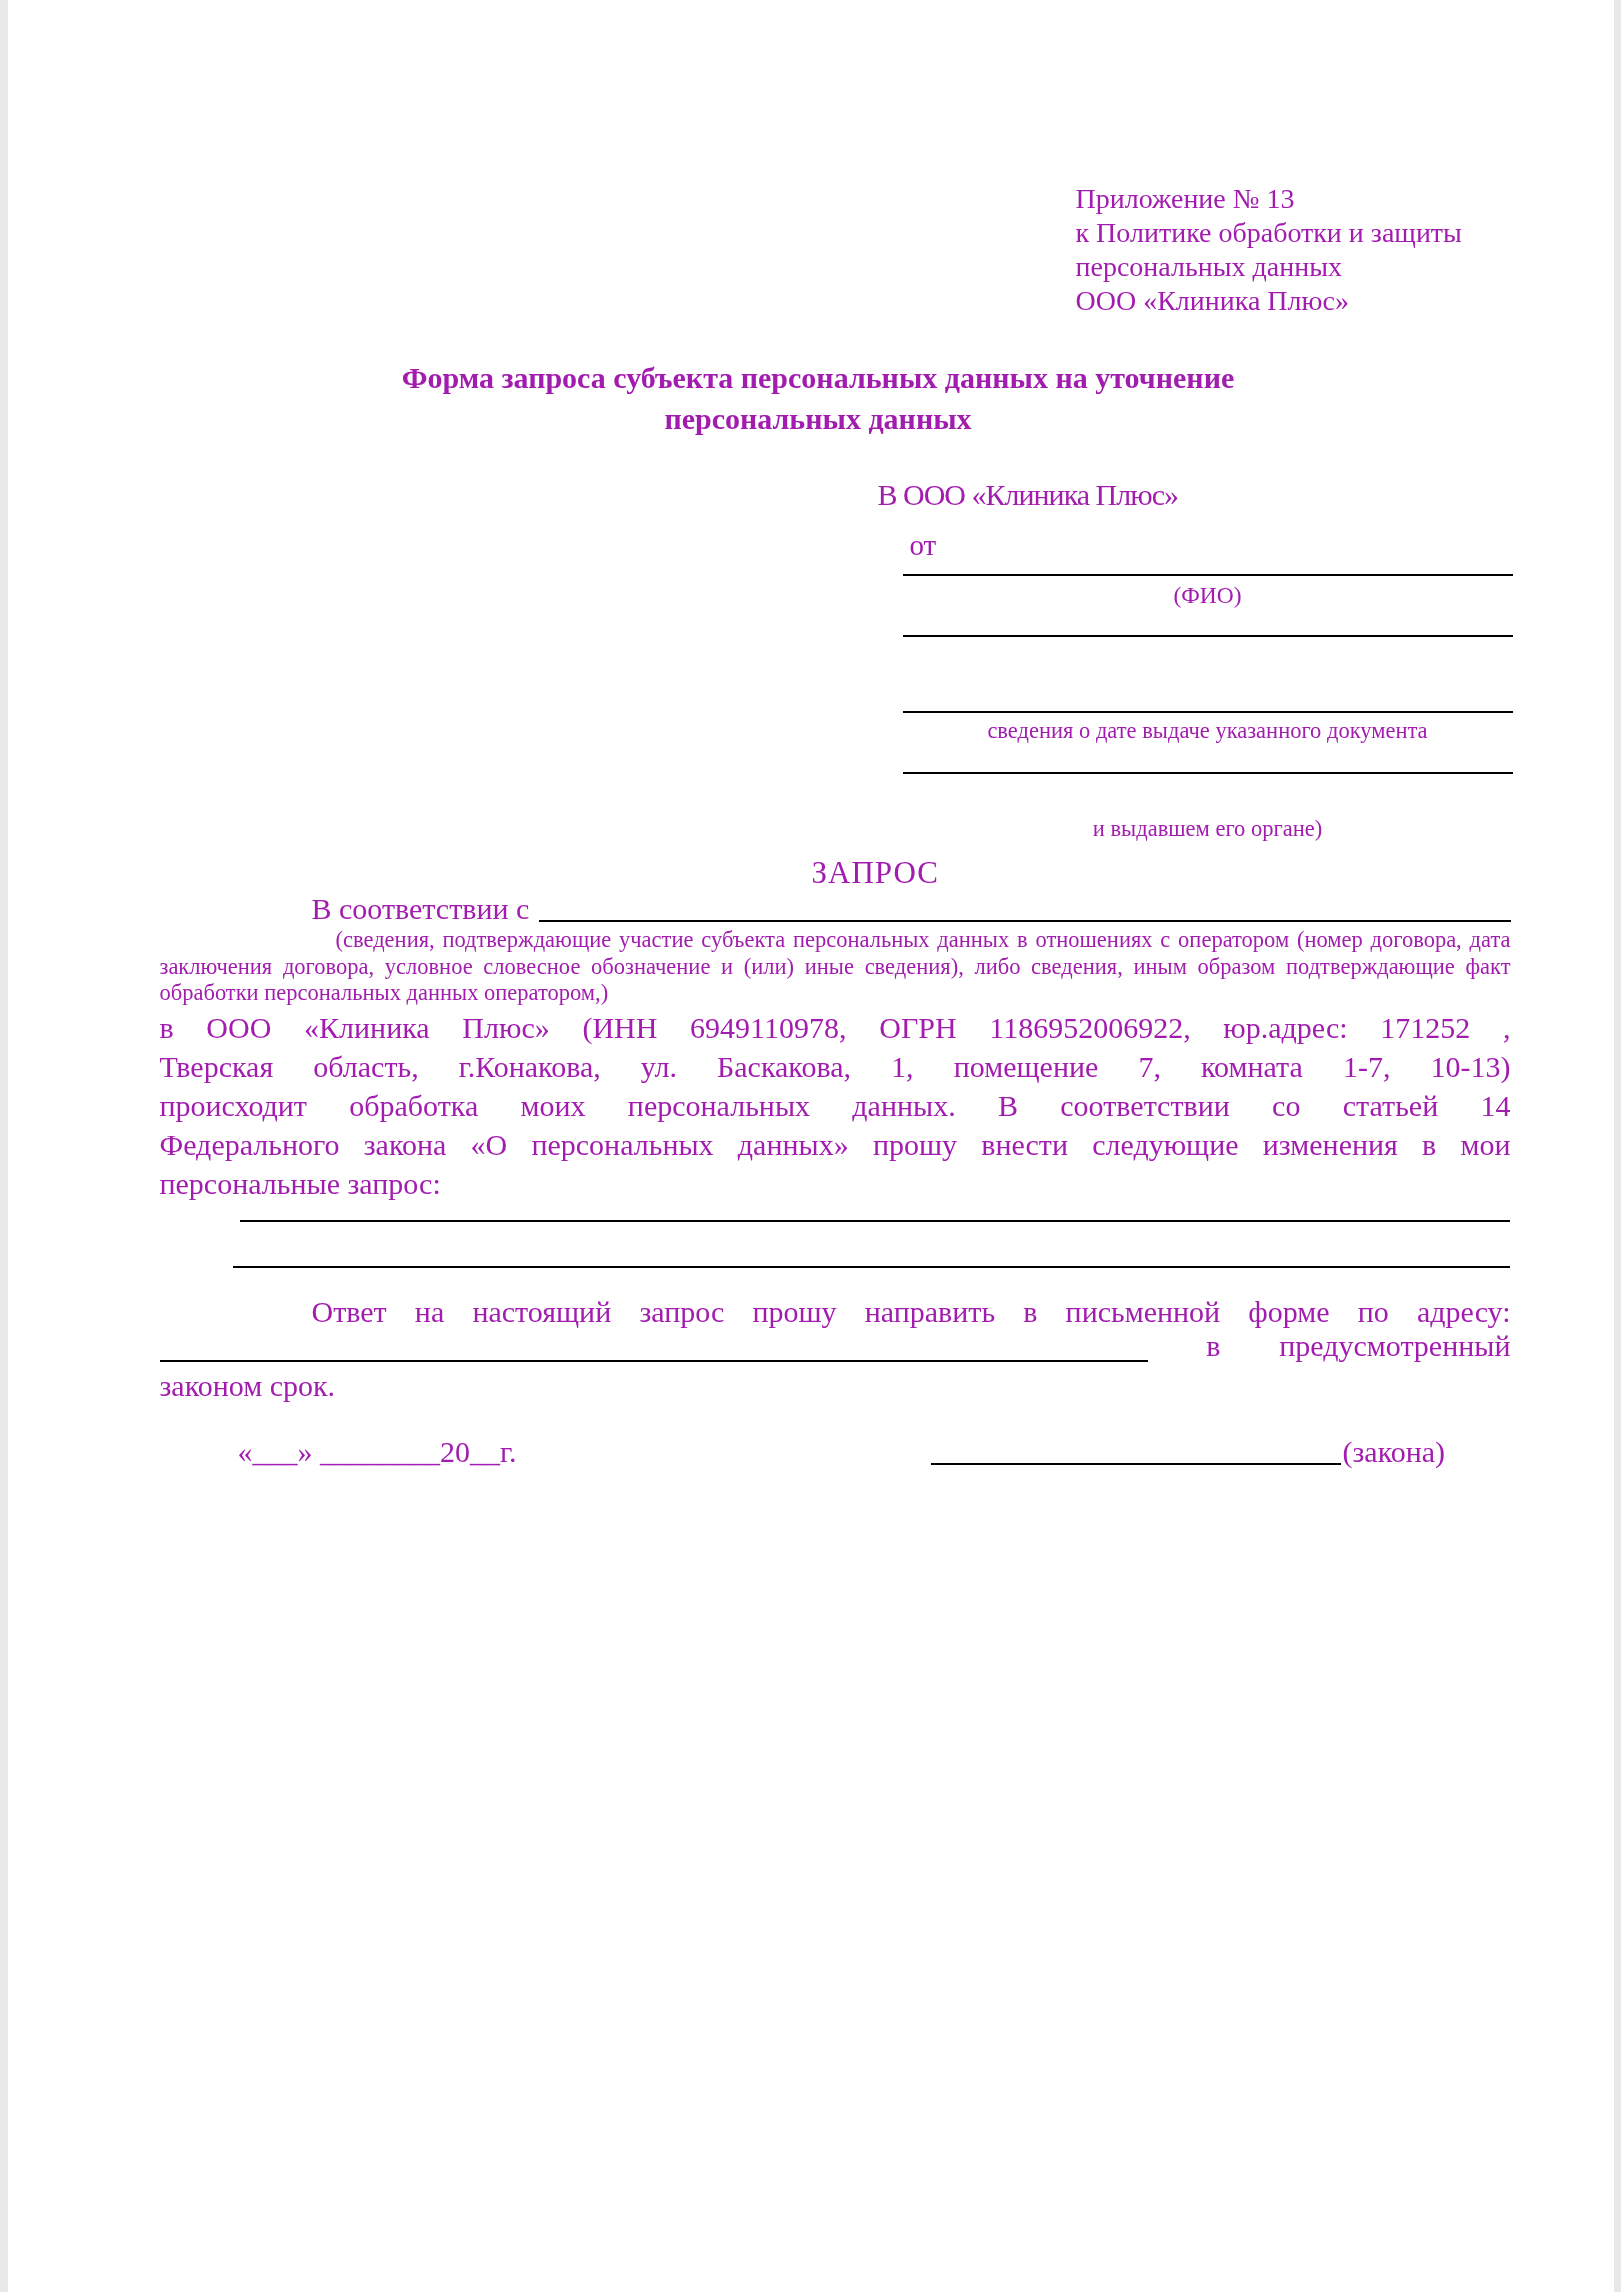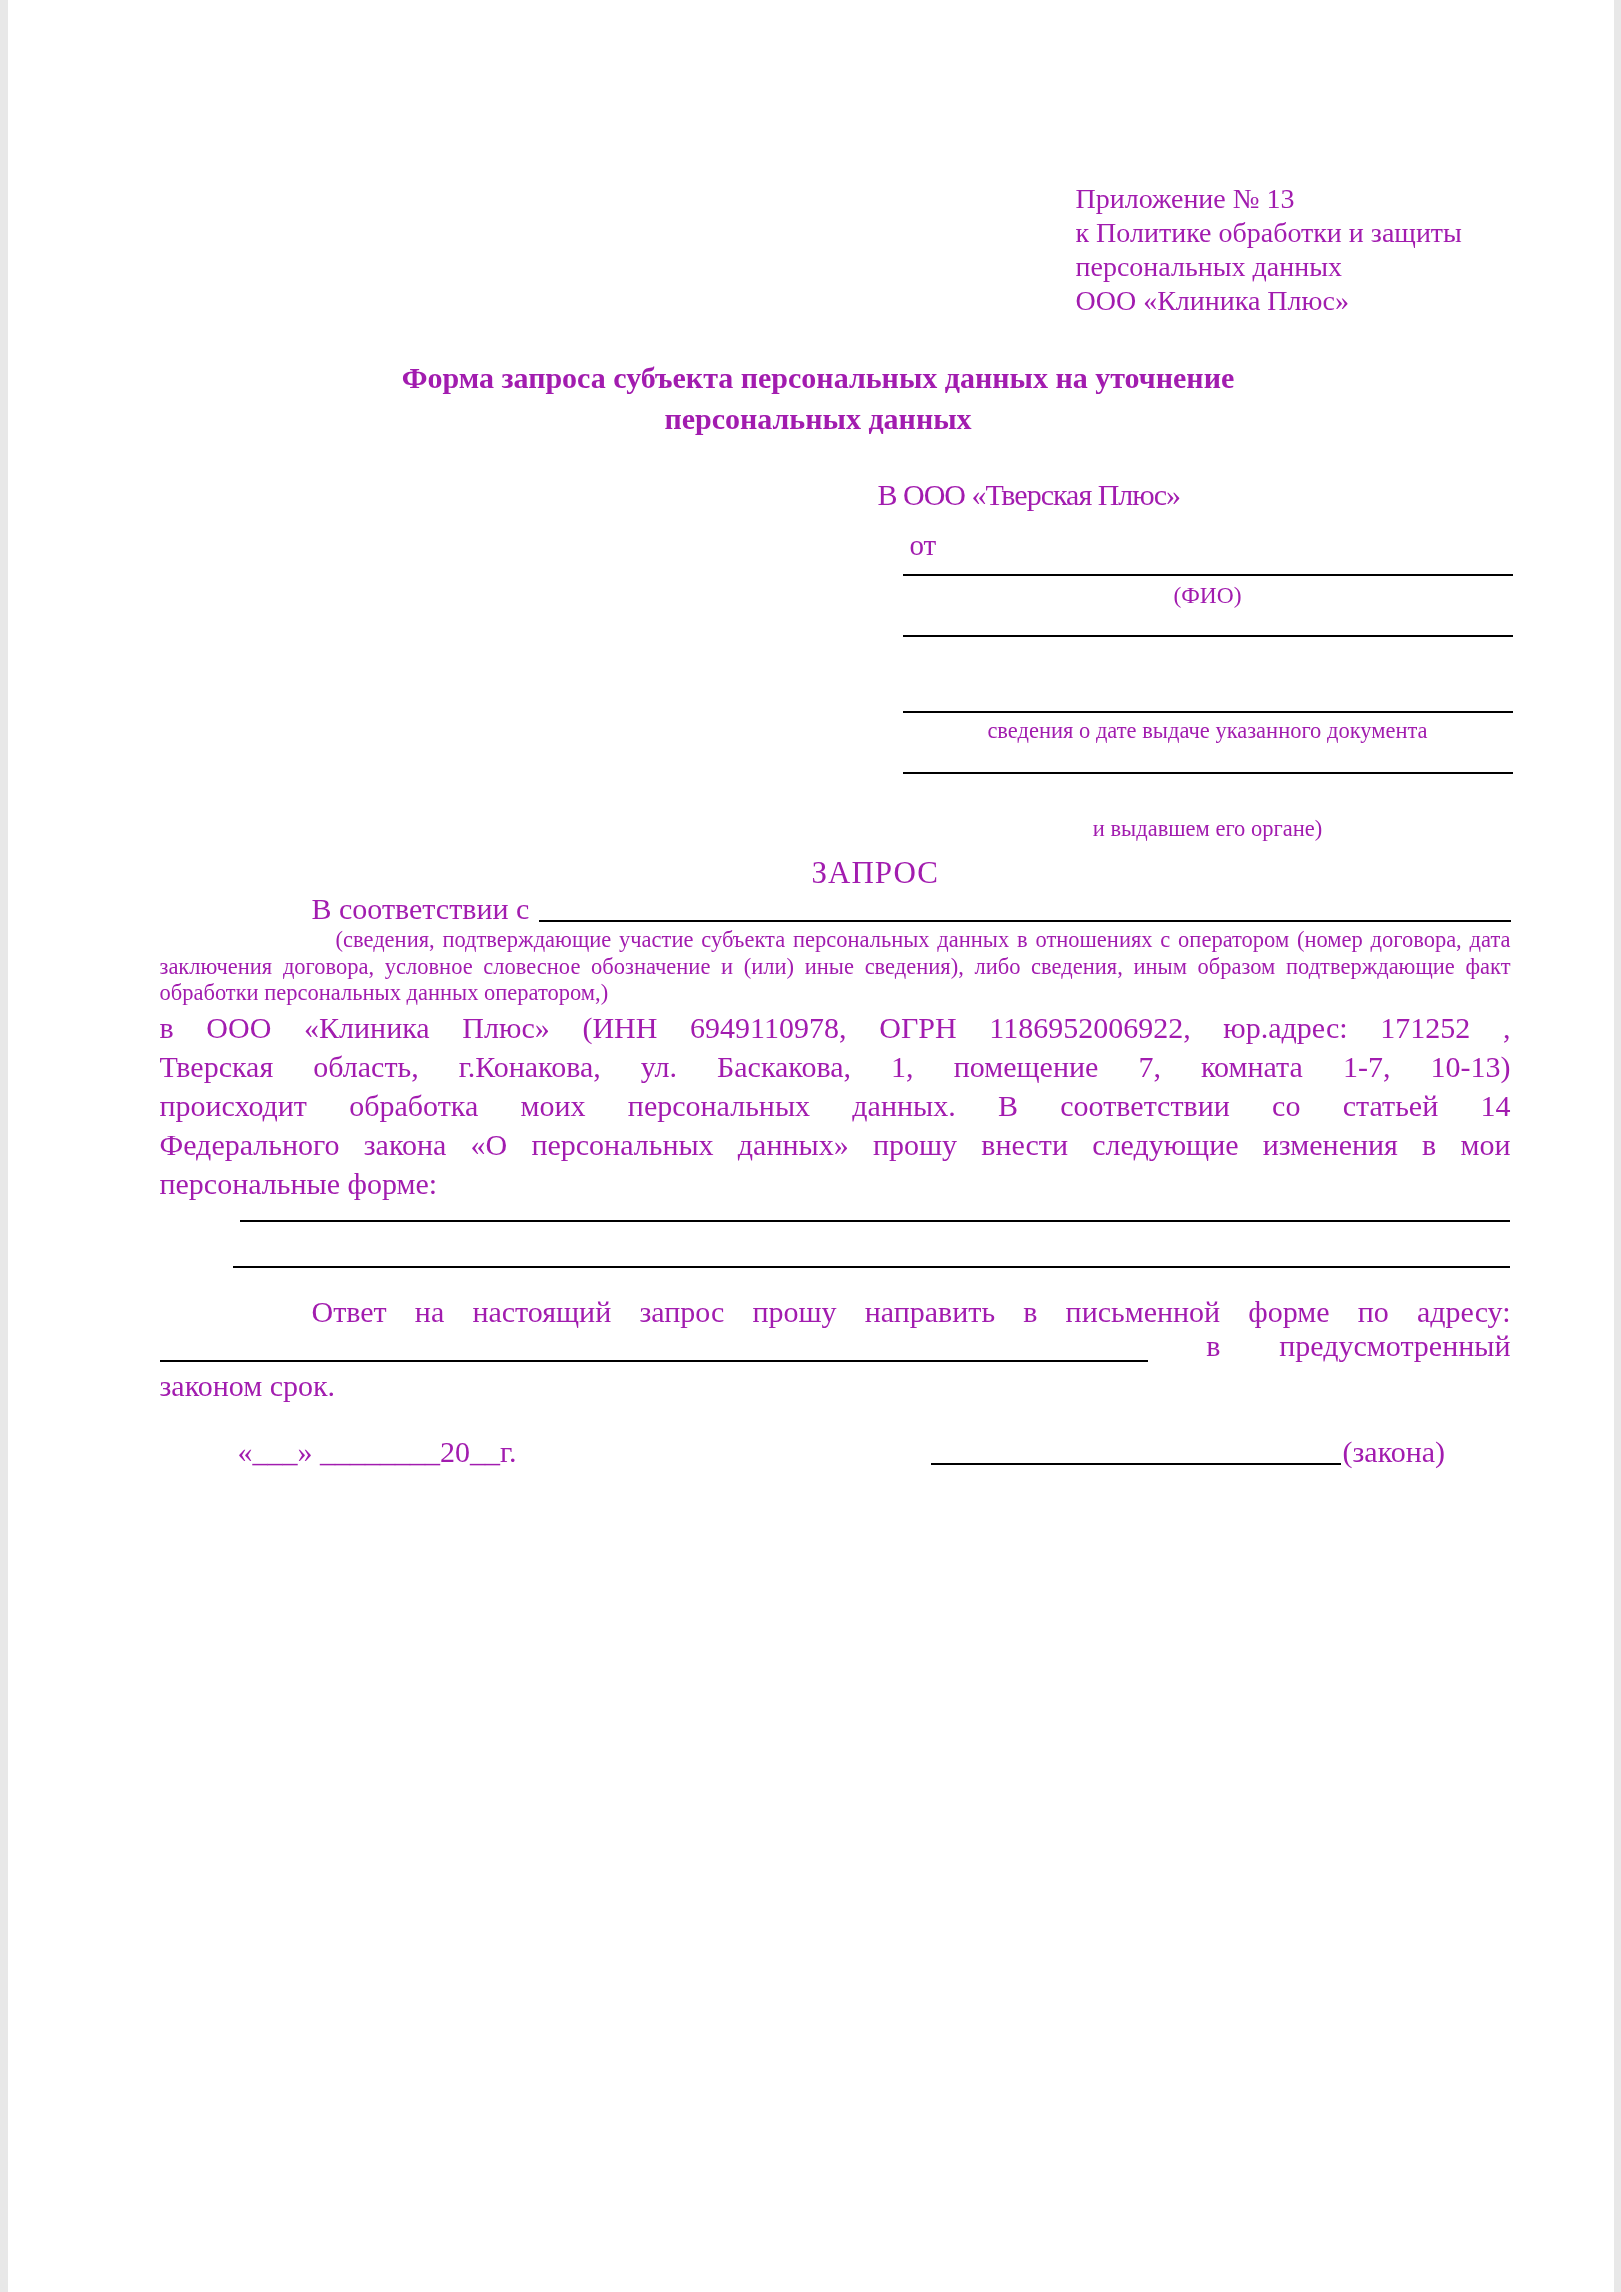--- a/index.html
+++ b/index.html
@@ -71,21 +71,21 @@
     <div>к Политике обработки и защиты</div>
     <div>персональных данных</div>
     <div>ООО «Клиника Плюс»</div>
   </div>
 
   <div class="abs doc-title">
     <div>Форма запроса субъекта персональных данных на уточнение</div>
     <div>персональных данных</div>
   </div>
 
-  <div class="abs addr-to">В ООО «Тверская Плюс»</div>
+  <div class="abs addr-to">В ООО «Клиника Плюс»</div>
   <div class="abs addr-from">от</div>
 
   <div class="abs rule" style="left:895px; top:574px; width:610px;"></div>
   <div class="abs fio-col cap-fio" style="top:582px;">(ФИО)</div>
 
   <div class="abs rule" style="left:895px; top:635px; width:610px;"></div>
 
   <div class="abs rule" style="left:895px; top:711px; width:610px;"></div>
   <div class="abs fio-col cap-sm" style="top:718px;">сведения о дате выдаче указанного документа</div>
 
@@ -100,21 +100,21 @@
   </div>
 
   <div class="abs note jl note-indent" style="top:927px;">(сведения, подтверждающие участие субъекта персональных данных в отношениях с оператором (номер договора, дата</div>
   <div class="abs note jl" style="top:954px;">заключения договора, условное словесное обозначение и (или) иные сведения), либо сведения, иным образом подтверждающие факт</div>
   <div class="abs note" style="top:980px;">обработки персональных данных оператором,)</div>
 
   <div class="abs bodyline jl" style="top:1008px;">в ООО «Клиника Плюс» (ИНН 6949110978, ОГРН 1186952006922, юр.адрес: 171252 ,</div>
   <div class="abs bodyline jl" style="top:1047px;">Тверская область, г.Конакова, ул. Баскакова, 1, помещение 7, комната 1-7, 10-13)</div>
   <div class="abs bodyline jl" style="top:1086px;">происходит обработка моих персональных данных. В соответствии со статьей 14</div>
   <div class="abs bodyline jl" style="top:1125px;">Федерального закона «О персональных данных» прошу внести следующие изменения в мои</div>
-  <div class="abs bodyline" style="top:1164px;">персональные форме:</div>
+  <div class="abs bodyline" style="top:1164px;">персональные запрос:</div>
 
   <div class="abs rule" style="left:232px; top:1220px; width:1270px;"></div>
   <div class="abs rule" style="left:225px; top:1266px; width:1277px;"></div>
 
   <div class="abs bodyline jl" style="top:1292px; text-indent:152px;">Ответ на настоящий запрос прошу направить в письменной форме по адресу:</div>
   <div class="abs reply-mid">
     <div class="blank"></div>
     <span>в</span>
     <span>предусмотренный</span>
   </div>

